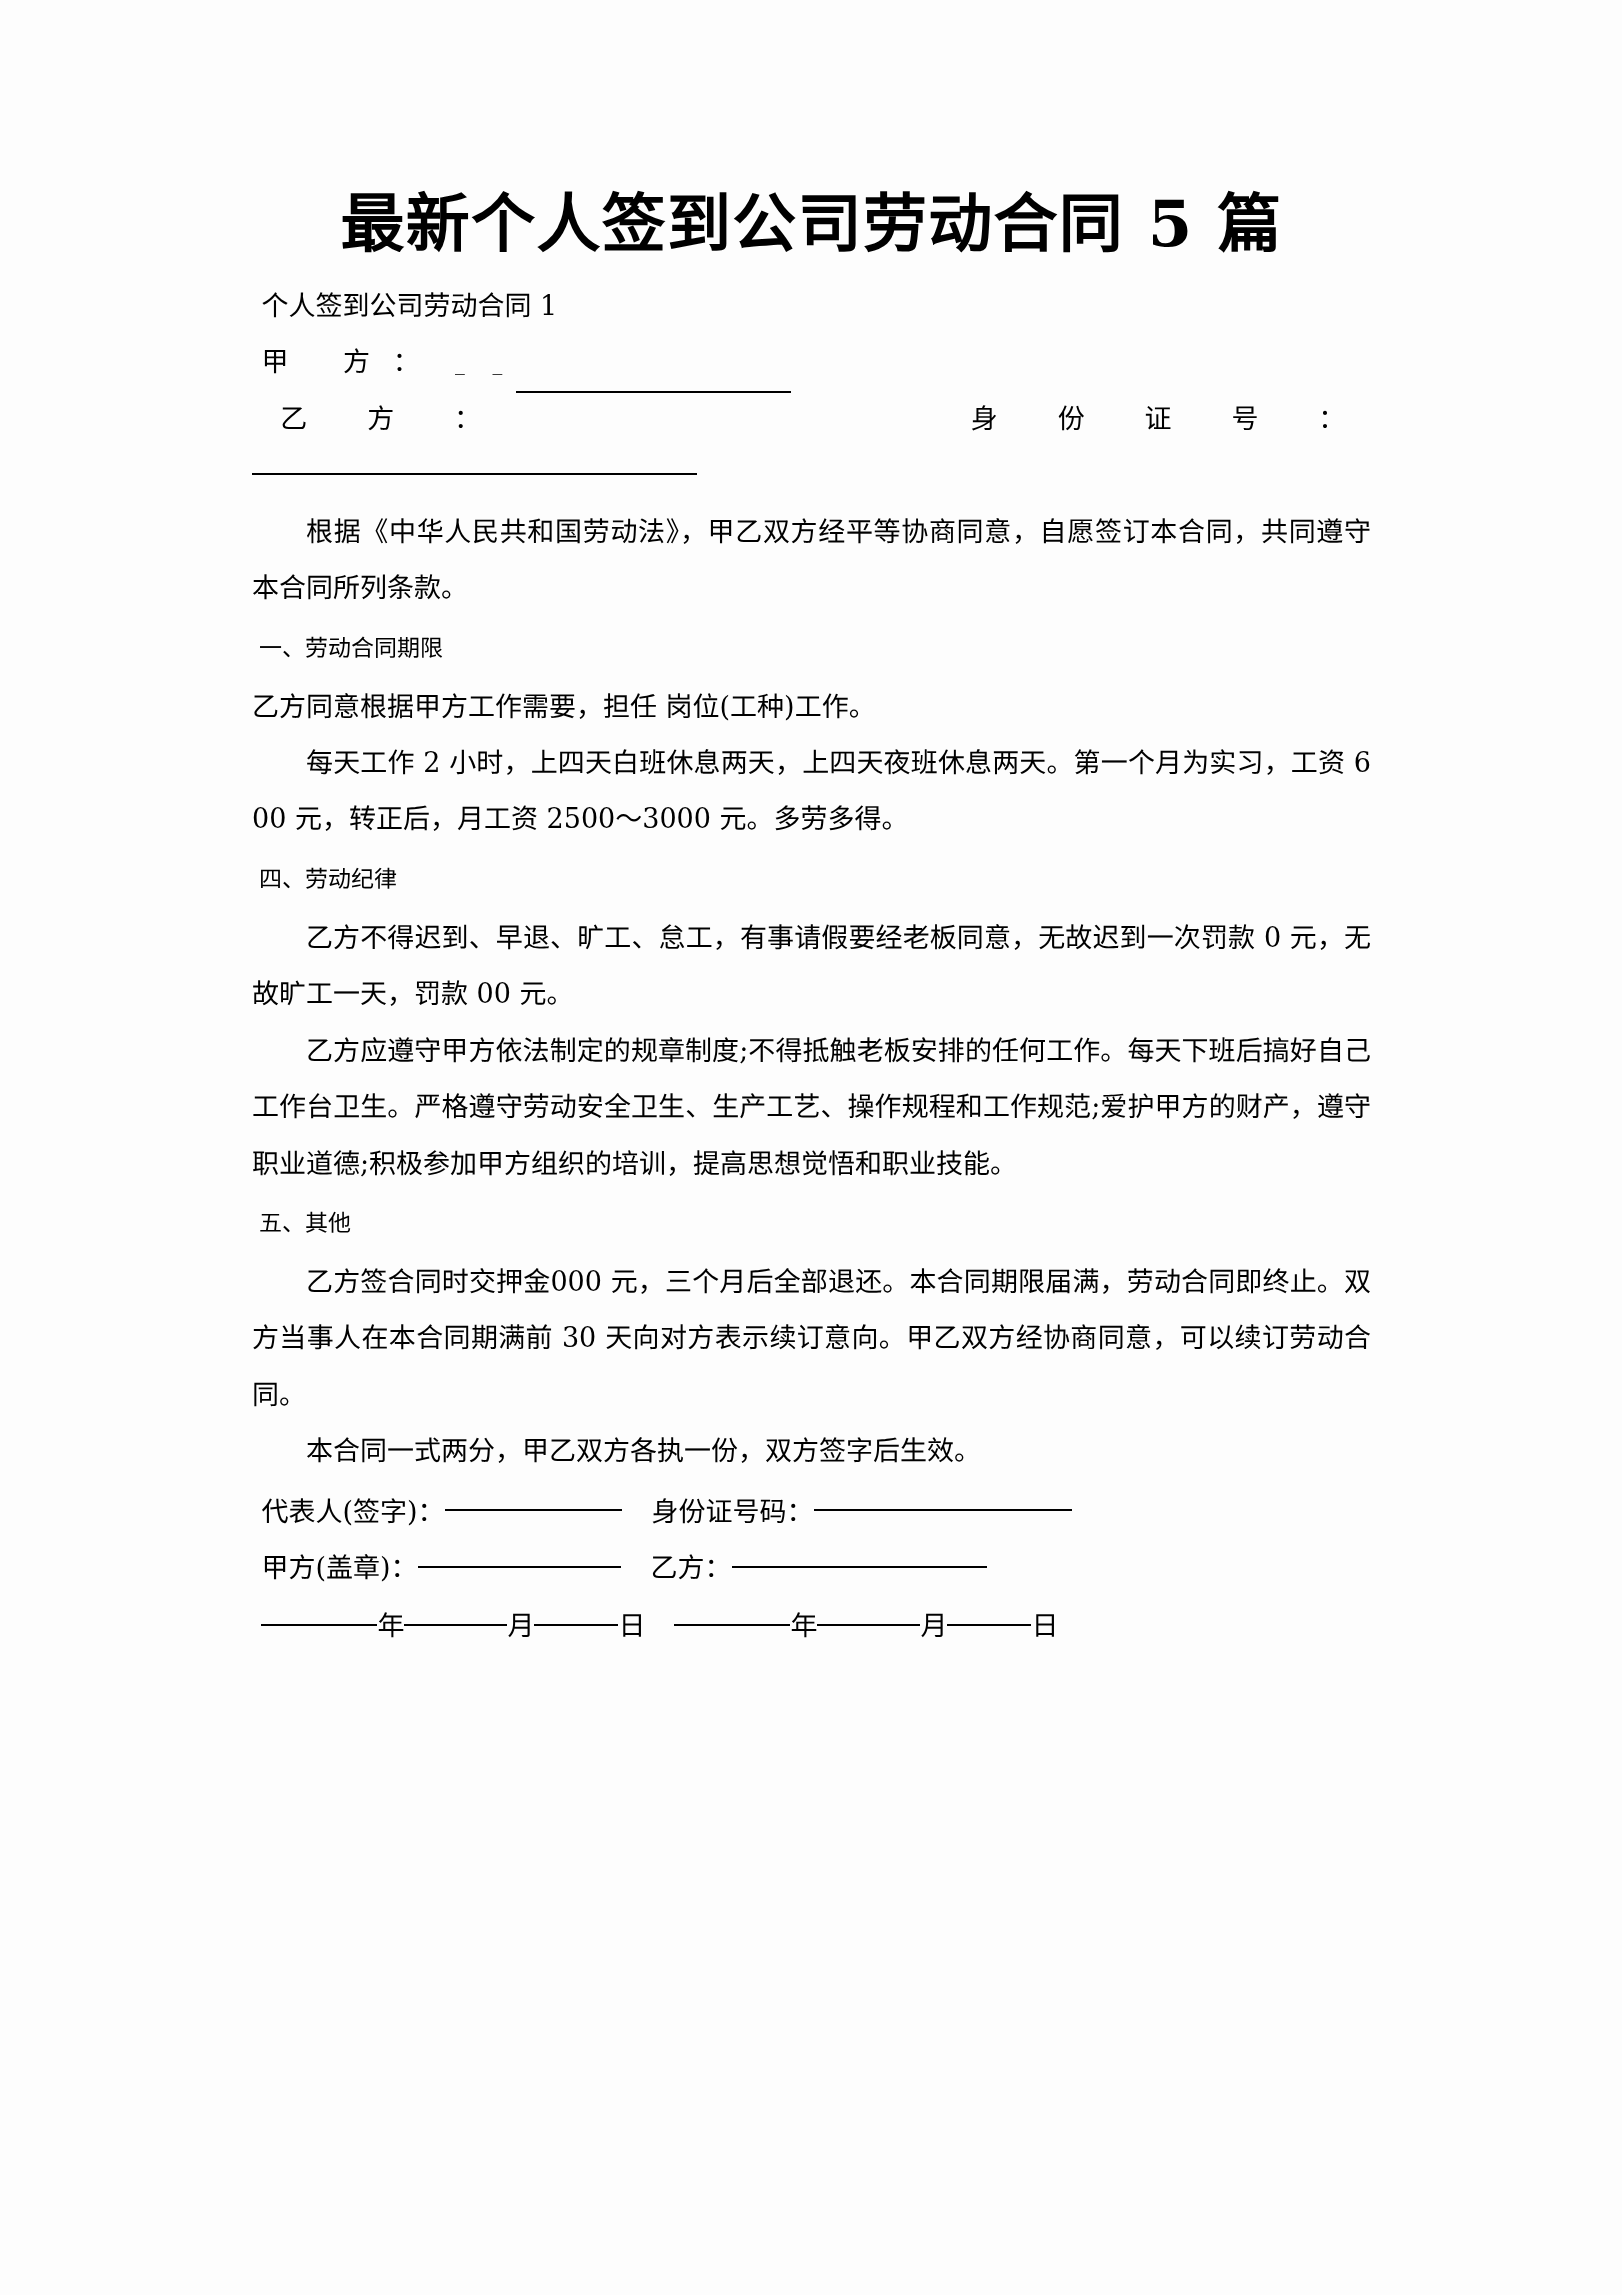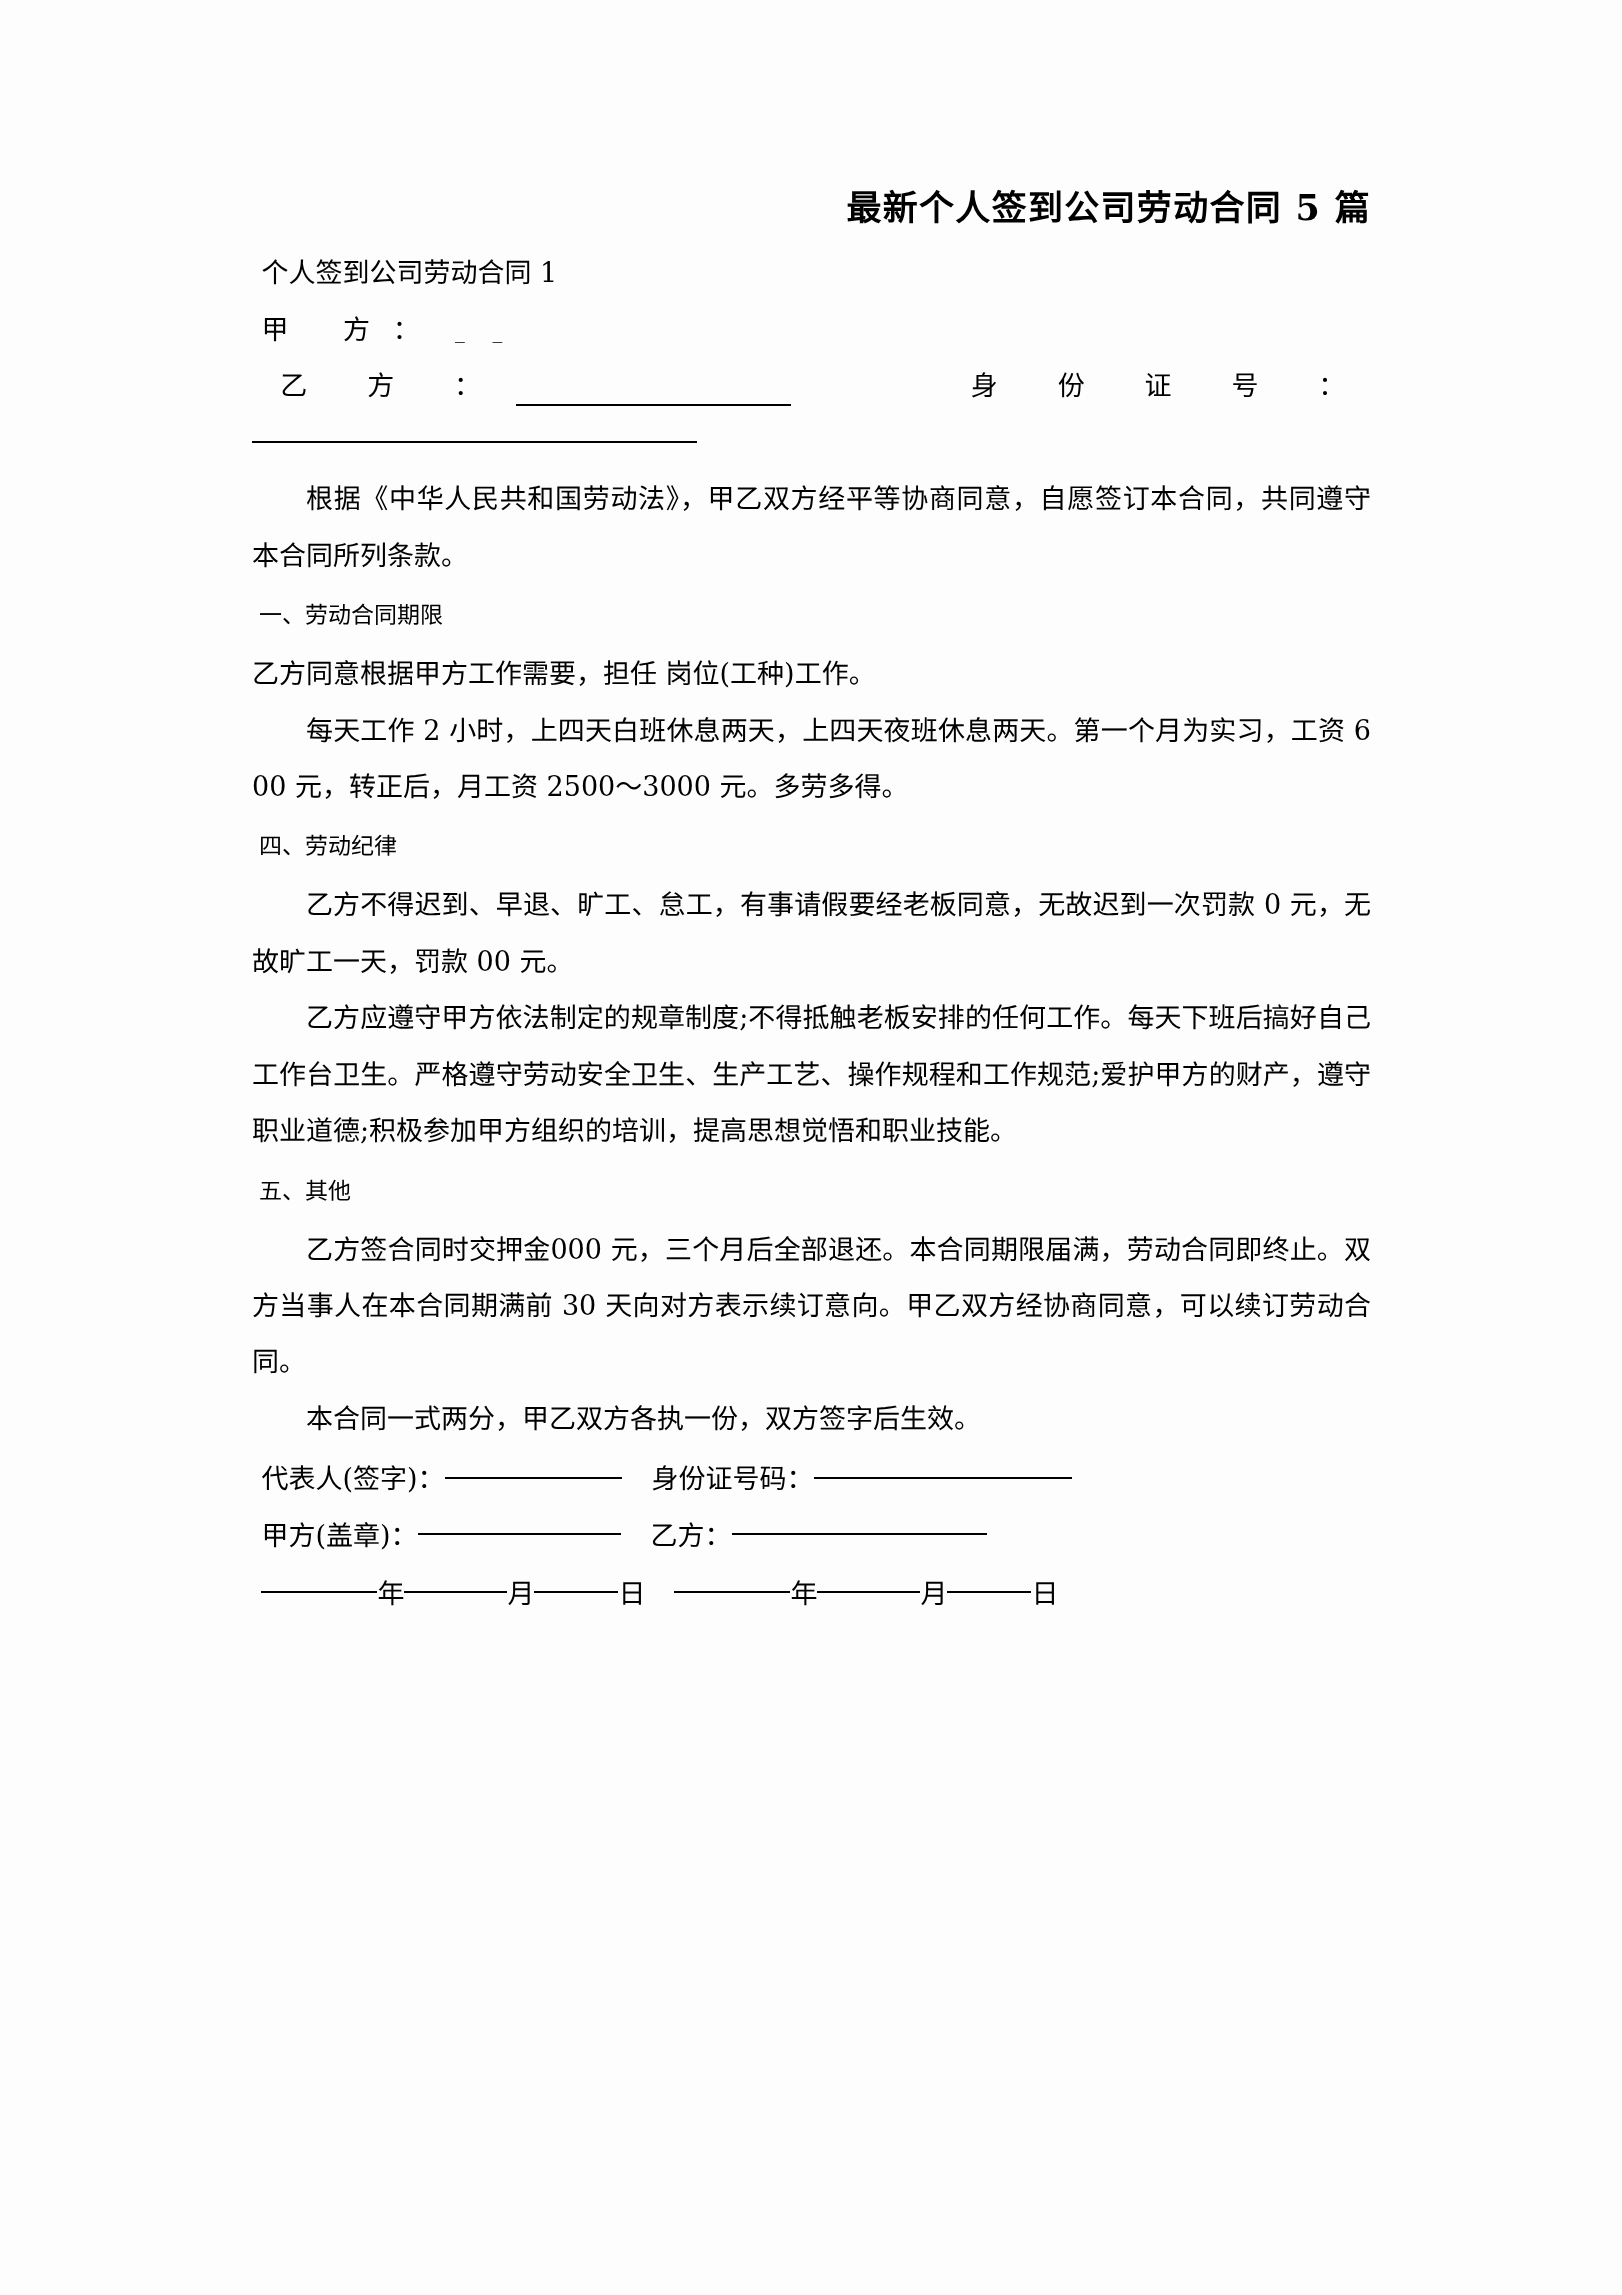--- a/index.html
+++ b/index.html
@@ -22,25 +22,25 @@
   }
   .content {
     position: absolute;
     left: 252px;
     top: 0;
     width: 1119px;   
   }
 
   
   .doc-title {
-    font-size: 35px;
+    font-size: 64px;
     font-weight: 700;
     line-height: 1.12;
     letter-spacing: 1.3px;
-    text-align: right;
+    text-align: center;
     margin: 0;
     padding-top: 188px;
     white-space: nowrap;
   }
 
   
   .para {
     font-size: 27px;
     line-height: 2.09;
     margin: 0;
@@ -81,21 +81,21 @@
   .tiny-blank {
     display: inline-block;
     font-size: 19.6px;
     letter-spacing: 0.55em;
     vertical-align: 0.05em;
   }
 
   
   .row-yi {
     display: flex;
-    align-items: flex-end;
+    align-items: flex-start;
     font-size: 27px;
     line-height: 2.09;
     padding-left: 1.05em;
   }
   .row-yi .lbl-yi {
     letter-spacing: 0.95em;
     white-space: nowrap;
   }
   .row-yi .rule-flex {
     flex: 0 0 275px;

